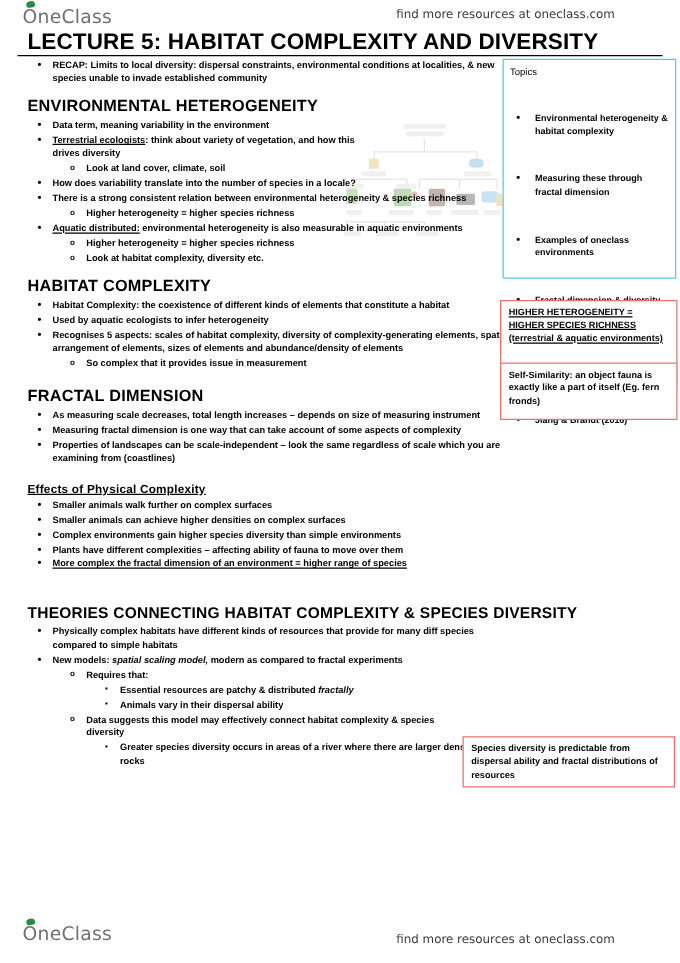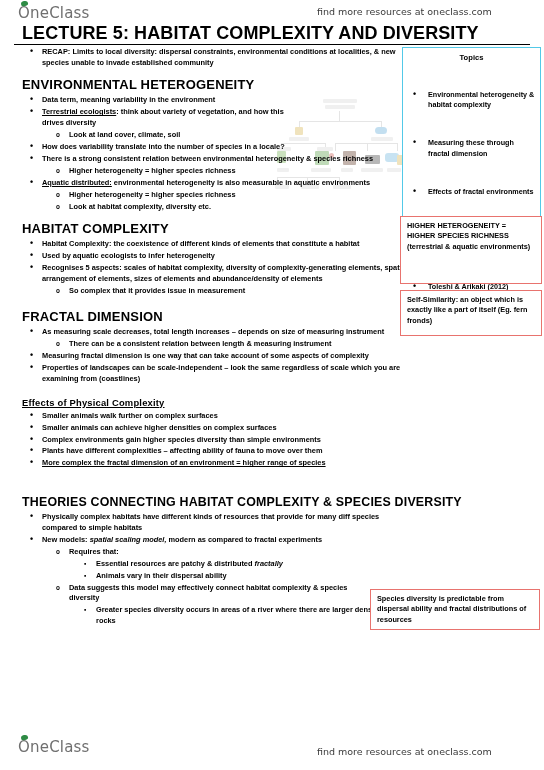--- a/index.html
+++ b/index.html
@@ -81,33 +81,33 @@
   .narrow{width:250px;}
 
   
   .box{position:absolute;box-sizing:border-box;background:#fff;}
   .box-topics{
     left:402px;top:47px;width:139px;height:176px;
     border:1.2px solid #52c9e8;
     padding:4px 5px 0 5px;
   }
   .box-title{
-    text-align:center;font-size:7.6px;font-weight:bold;margin:1px 0 4px 0;
+    text-align:left;font-size:7.6px;font-weight:normal;margin:1px 0 4px 0;
   }
   .box ul li{font-size:7.2px;line-height:10.2px;margin-bottom:1px;}
   .box .lvl1{padding-left:20px;margin-top:28px;}
   .box .lvl1:before{left:5px;}
   .gap{height:8px;}
 
   .box-red{
     border:1.4px solid #e8736e;
     padding:4px 6px;
     font-size:7.3px;font-weight:bold;line-height:10.4px;
   }
-  .box-het{left:400px;top:216px;width:142px;height:68px;}
+  .box-het{left:400px;top:240px;width:142px;height:68px;text-decoration:underline;}
   .box-self{left:400px;top:290px;width:142px;height:46px;}
   .box-spec{left:370px;top:589px;width:170px;height:41px;}
 
   
   .diagram{
     position:absolute;left:277px;top:97px;width:126px;height:100px;
     opacity:.36;
   }
   .dg-line{position:absolute;background:#b9b9b9;}
   .dg-lbl{
@@ -192,21 +192,20 @@
     <ul>
       <li class="lvl1">Habitat Complexity: the coexistence of different kinds of elements that constitute a habitat</li>
       <li class="lvl1">Used by aquatic ecologists to infer heterogeneity</li>
       <li class="lvl1">Recognises 5 aspects: scales of habitat complexity, diversity of complexity-generating elements, spatial arrangement of elements, sizes of elements and abundance/density of elements</li>
       <li class="lvl2">So complex that it provides issue in measurement</li>
     </ul>
 
     <div class="h2" style="margin-top:13px;">FRACTAL DIMENSION</div>
     <ul>
       <li class="lvl1">As measuring scale decreases, total length increases – depends on size of measuring instrument</li>
-      <li class="lvl2">There can be a consistent relation between length &amp; measuring instrument</li>
       <li class="lvl1">Measuring fractal dimension is one way that can take account of some aspects of complexity</li>
       <li class="lvl1">Properties of landscapes can be scale-independent – look the same regardless of scale which you are examining from (coastlines)</li>
     </ul>
 
     <div class="h2 uline" style="font-size:9.4px;margin-top:12px;margin-bottom:3px;">Effects of Physical Complexity</div>
     <ul>
       <li class="lvl1">Smaller animals walk further on complex surfaces</li>
       <li class="lvl1">Smaller animals can achieve higher densities on complex surfaces</li>
       <li class="lvl1">Complex environments gain higher species diversity than simple environments</li>
       <li class="lvl1">Plants have different complexities – affecting ability of fauna to move over them</li>
@@ -223,33 +222,33 @@
       <li class="lvl2" style="width:300px;">Data suggests this model may effectively connect habitat complexity &amp; species diversity</li>
       <li class="lvl3" style="width:350px;">Greater species diversity occurs in areas of a river where there are larger densities of emergent rocks</li>
     </ul>
   </div>
 
   <div class="box box-topics">
     <div class="box-title">Topics</div>
     <ul>
       <li class="lvl1">Environmental heterogeneity &amp; habitat complexity</li>
       <li class="lvl1">Measuring these through fractal dimension</li>
-      <li class="lvl1">Effects of fractal environments</li>
+      <li class="lvl1">Examples of oneclass environments</li>
       <li class="lvl1">Fractal dimension &amp; diversity</li>
     </ul>
     <div class="gap"></div>
     <div class="box-title">Papers/Studies</div>
     <ul>
       <li class="lvl1">Toleshi &amp; Arikaki (2012)</li>
       <li class="lvl1">Jiang &amp; Brandt (2016)</li>
     </ul>
   </div>
 
   <div class="box box-red box-het">HIGHER HETEROGENEITY = HIGHER SPECIES RICHNESS (terrestrial &amp; aquatic environments)</div>
-  <div class="box box-red box-self">Self-Similarity: an object which is exactly like a part of itself (Eg. fern fronds)</div>
+  <div class="box box-red box-self">Self-Similarity: an object fauna is exactly like a part of itself (Eg. fern fronds)</div>
   <div class="box box-red box-spec">Species diversity is predictable from dispersal ability and fractal distributions of resources</div>
 
   <div class="brand brand-bot">
     <span class="o-wrap"><span class="leaf"></span><span>OneClass</span></span>
   </div>
   <div class="find find-bot">find more resources at oneclass.com</div>
 
 </div>
 
 </body></html>

